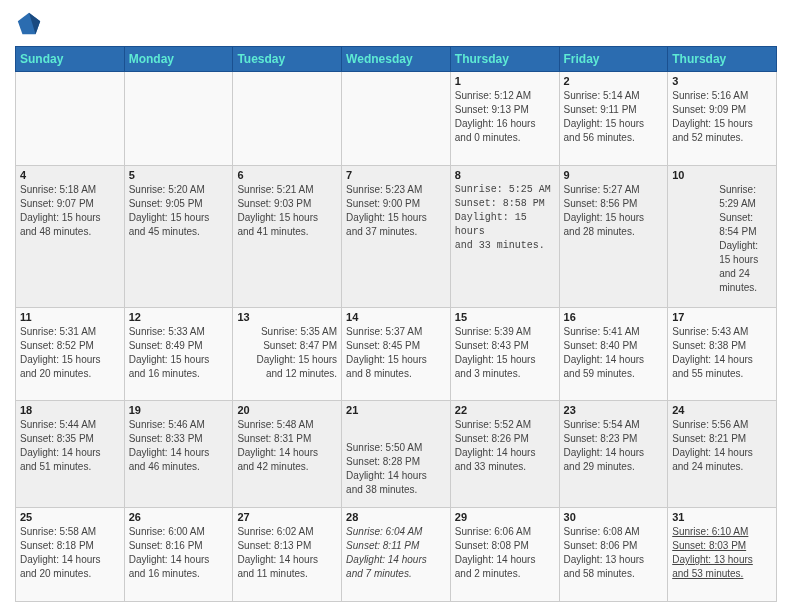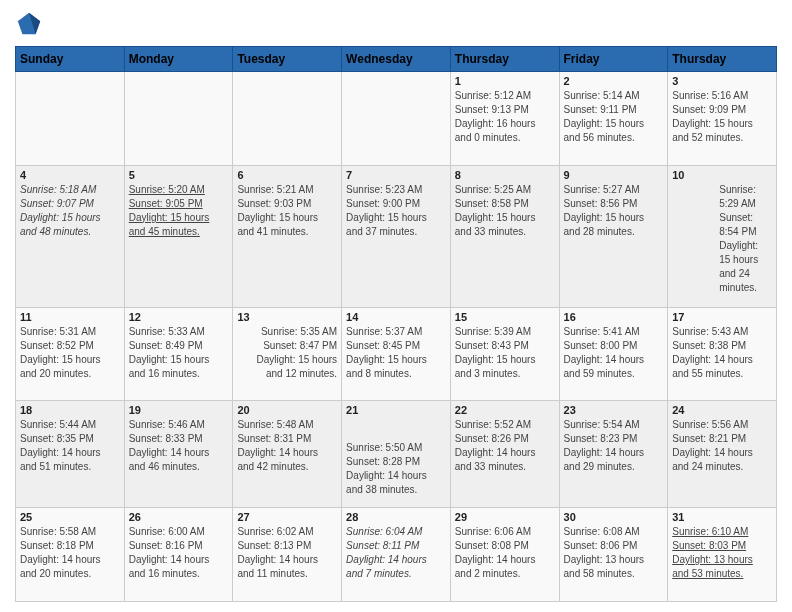--- a/index.html
+++ b/index.html
@@ -58,21 +58,21 @@
       flex: 1;
       border: 1px solid #ccc;
       border-collapse: collapse;
       width: 100%;
       table-layout: fixed;
     }
     .calendar thead tr {
       background: #2b6cb0;
     }
     .calendar thead th {
-      color: #000000;
+      color: #5eead4;
       font-size: 12px;
       font-weight: bold;
       padding: 5px 4px;
       border: 1px solid #1a5090;
       text-align: left;
     }
     .calendar tbody td {
       border: 1px solid #ccc;
       vertical-align: top;
       padding: 3px 4px;
@@ -159,49 +159,49 @@
             <span class="day-num">3</span>
             <div class="day-info" style="white-space: pre-line;">Sunrise: 5:16 AM
 Sunset: 9:09 PM
 Daylight: 15 hours
 and 52 minutes.</div>
           </td>
         </tr>
         <tr>
           <td>
             <span class="day-num">4</span>
-            <div class="day-info" style="white-space: pre-line; font-style: italic;">Sunrise: 5:18 AM
+            <div class="day-info" style="white-space: pre-line;">Sunrise: 5:18 AM
 Sunset: 9:07 PM
 Daylight: 15 hours
 and 48 minutes.</div>
           </td>
           <td>
             <span class="day-num">5</span>
-            <div class="day-info" style="white-space: pre-line; text-decoration: underline;">Sunrise: 5:20 AM
+            <div class="day-info" style="white-space: pre-line;">Sunrise: 5:20 AM
 Sunset: 9:05 PM
 Daylight: 15 hours
 and 45 minutes.</div>
           </td>
           <td>
             <span class="day-num">6</span>
             <div class="day-info" style="white-space: pre-line;">Sunrise: 5:21 AM
 Sunset: 9:03 PM
 Daylight: 15 hours
 and 41 minutes.</div>
           </td>
           <td>
             <span class="day-num">7</span>
             <div class="day-info" style="white-space: pre-line;">Sunrise: 5:23 AM
 Sunset: 9:00 PM
 Daylight: 15 hours
 and 37 minutes.</div>
           </td>
           <td>
             <span class="day-num">8</span>
-            <div class="day-info" style="white-space: pre-line;">Sunrise: 5:25 AM
+            <div class="day-info" style="white-space: pre-line; font-family: Liberation Mono, monospace;">Sunrise: 5:25 AM
 Sunset: 8:58 PM
 Daylight: 15 hours
 and 33 minutes.</div>
           </td>
           <td>
             <span class="day-num">9</span>
             <div class="day-info" style="white-space: pre-line;">Sunrise: 5:27 AM
 Sunset: 8:56 PM
 Daylight: 15 hours
 and 28 minutes.</div>
@@ -246,21 +246,21 @@
           <td>
             <span class="day-num">15</span>
             <div class="day-info" style="white-space: pre-line;">Sunrise: 5:39 AM
 Sunset: 8:43 PM
 Daylight: 15 hours
 and 3 minutes.</div>
           </td>
           <td>
             <span class="day-num">16</span>
             <div class="day-info" style="white-space: pre-line;">Sunrise: 5:41 AM
-Sunset: 8:00 PM
+Sunset: 8:40 PM
 Daylight: 14 hours
 and 59 minutes.</div>
           </td>
           <td>
             <span class="day-num">17</span>
             <div class="day-info" style="white-space: pre-line;">Sunrise: 5:43 AM
 Sunset: 8:38 PM
 Daylight: 14 hours
 and 55 minutes.</div>
           </td>

